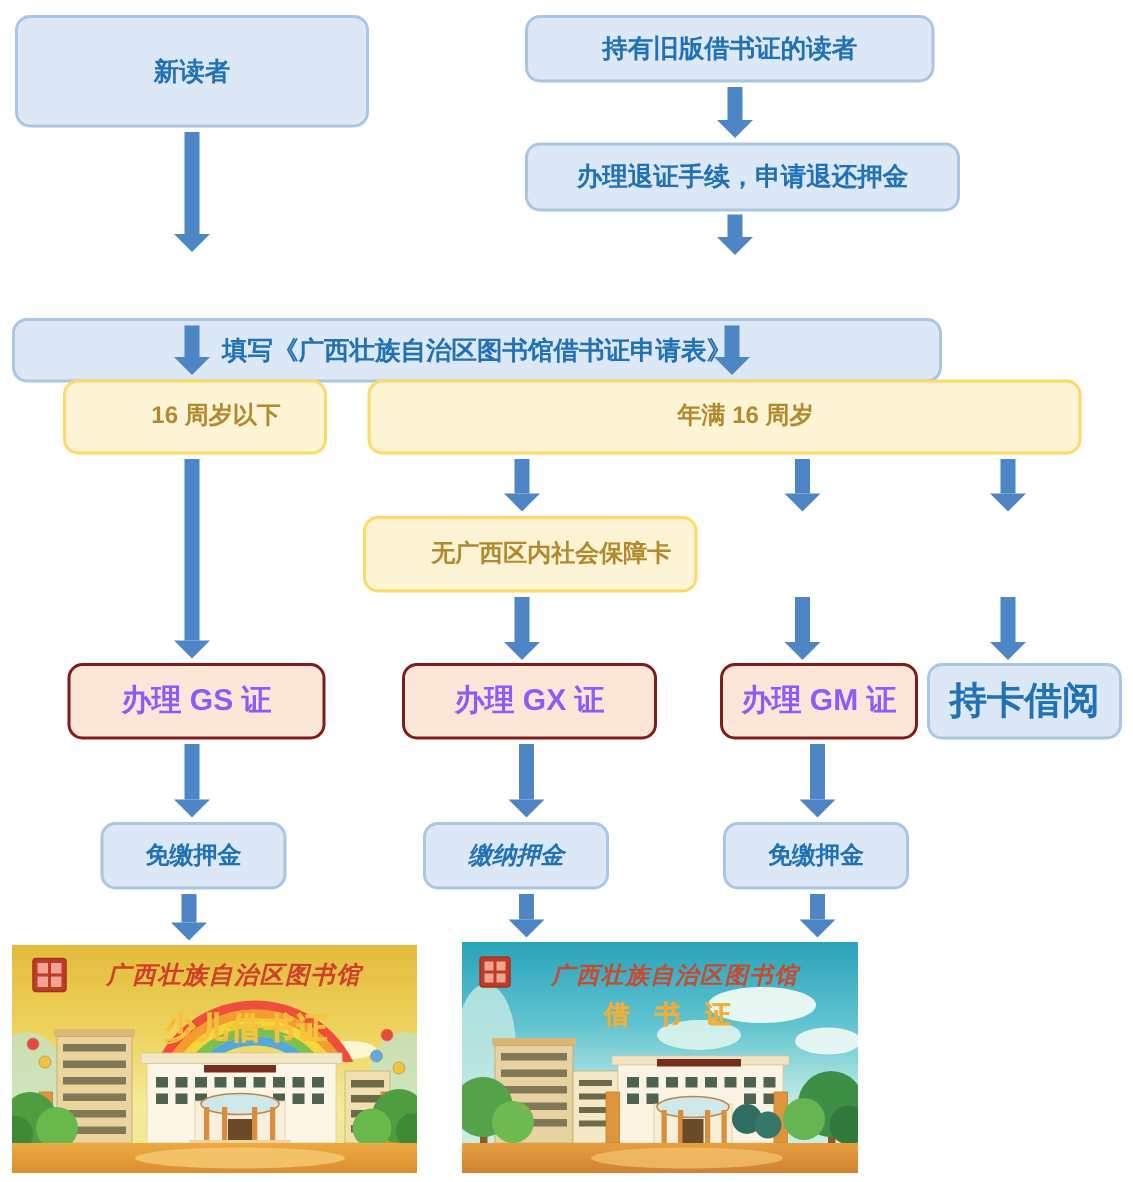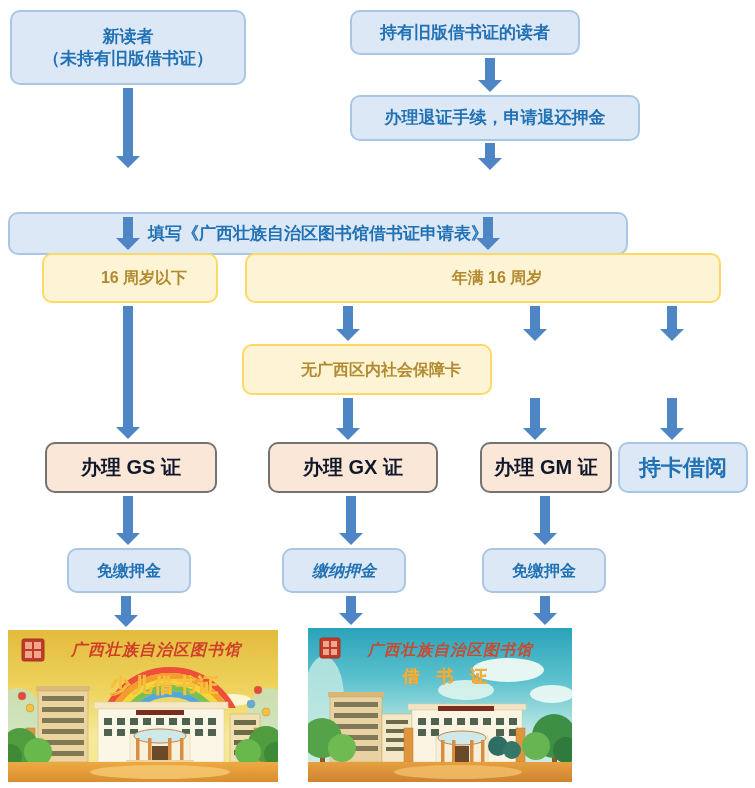--- a/index.html
+++ b/index.html
@@ -6,63 +6,62 @@
   body{font-family:"Liberation Sans","DejaVu Sans",sans-serif;}
   #canvas{position:relative;width:755px;height:788px;background:#ffffff;overflow:hidden;}
 
   .node{
     position:absolute;box-sizing:border-box;
     display:flex;flex-direction:column;align-items:center;justify-content:center;
     border-radius:10px;font-weight:bold;text-align:center;line-height:1.25;
   }
   .blue{background:#dce8f5;border:2px solid #a9c6e3;color:#2171b5;font-size:16px;}
   .yellow{background:#fdf3d5;border:2px solid #ffd966;color:#b28a2e;font-size:16px;padding-left:28px;}
-  .orange{background:#fbe7d8;border:2px solid #737373;color:#0f172a;font-size:20px;}
+  .orange{background:#fbe7d8;border:2px solid #7f1d1d;color:#8b5cf6;font-size:20px;}
   .lg{font-size:17px;}
-  .xl{font-size:22px;}
+  .xl{font-size:25px;}
 
   .arrow{position:absolute;width:24px;display:flex;flex-direction:column;align-items:center;}
   .arrow .shaft{flex:1 1 auto;width:10px;background:#4e86c5;}
   .arrow .head{width:0;height:0;flex:0 0 auto;
     border-left:12px solid transparent;border-right:12px solid transparent;
     border-top:12px solid #4e86c5;}
 
   .card{position:absolute;display:block;}
   .card svg{display:block;}
 </style>
 </head>
 <body>
 
 <div id="canvas">
 
   <div class="node blue lg" style="left:10px;top:10px;width:236px;height:75px;">
     <div>新读者</div>
-    <div>（未持有旧版借书证）</div>
-  </div>
-
-  <div class="node blue lg" style="left:350px;top:10px;width:230px;height:45px;">
+  </div>
+
+  <div class="node blue lg" style="left:350px;top:10px;width:273px;height:45px;">
     <div>持有旧版借书证的读者</div>
   </div>
 
   <div class="node blue lg" style="left:350px;top:95px;width:290px;height:46px;">
     <div>办理退证手续，申请退还押金</div>
   </div>
 
   <div class="node blue lg" style="left:8px;top:172px;width:620px;height:43px;margin-top:40px;">
     <div>填写《广西壮族自治区图书馆借书证申请表》</div>
   </div>
 
   <div class="node yellow" style="left:42px;top:253px;width:176px;height:50px;">
     <div>16 周岁以下</div>
   </div>
   <div class="node yellow" style="left:245px;top:253px;width:476px;height:50px;">
     <div>年满 16 周岁</div>
   </div>
 
-  <div class="node yellow" style="left:242px;top:344px;width:250px;height:51px;">
+  <div class="node yellow" style="left:242px;top:344px;width:223px;height:51px;">
     <div>无广西区内社会保障卡</div>
   </div>
 
   <div class="node orange" style="left:45px;top:442px;width:172px;height:51px;">
     <div>办理 GS 证</div>
   </div>
   <div class="node orange" style="left:268px;top:442px;width:170px;height:51px;">
     <div>办理 GX 证</div>
   </div>
   <div class="node orange" style="left:480px;top:442px;width:132px;height:51px;">

